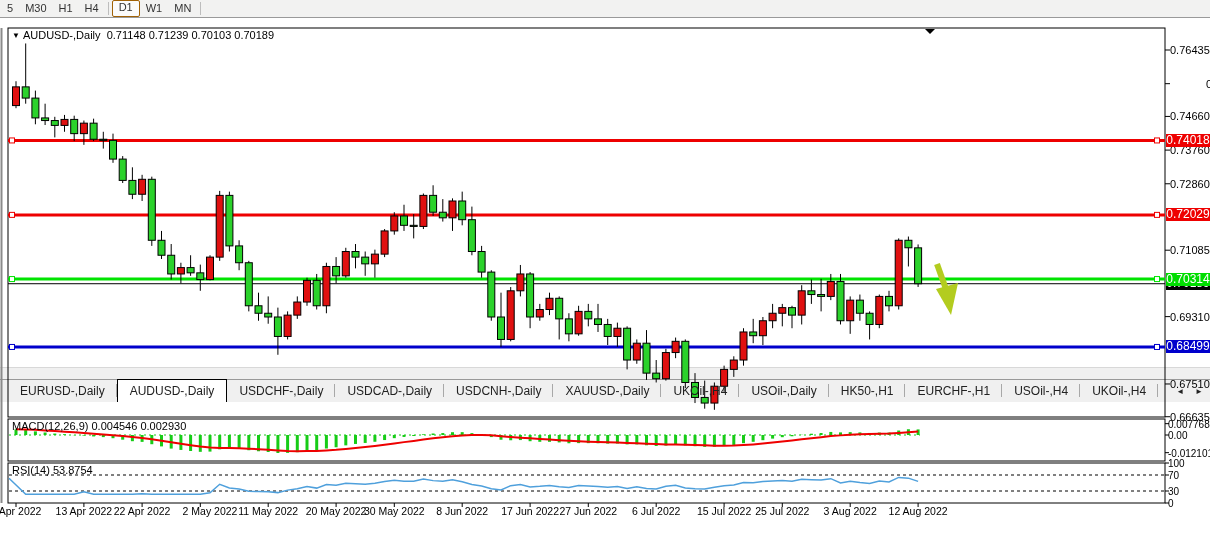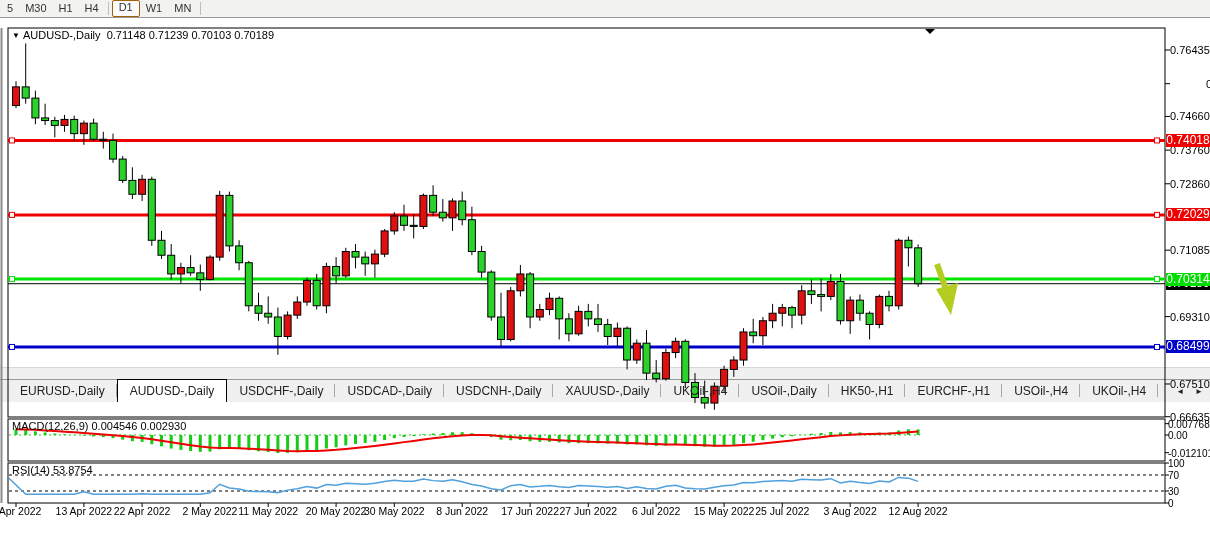--- a/index.html
+++ b/index.html
@@ -617,21 +617,21 @@
       <div class="date-label" style="left: 83.9px;">13 Apr 2022</div>
       <div class="date-label" style="left: 142.1px;">22 Apr 2022</div>
       <div class="date-label" style="left: 210px;">2 May 2022</div>
       <div class="date-label" style="left: 268.2px;">11 May 2022</div>
       <div class="date-label" style="left: 336.1px;">20 May 2022</div>
       <div class="date-label" style="left: 394.3px;">30 May 2022</div>
       <div class="date-label" style="left: 462.2px;">8 Jun 2022</div>
       <div class="date-label" style="left: 530.1px;">17 Jun 2022</div>
       <div class="date-label" style="left: 588.3px;">27 Jun 2022</div>
       <div class="date-label" style="left: 656.2px;">6 Jul 2022</div>
-      <div class="date-label" style="left: 724.1px;">15 May 2022</div>
+      <div class="date-label" style="left: 724.1px;">15 Jul 2022</div>
       <div class="date-label" style="left: 782.3px;">25 Jul 2022</div>
       <div class="date-label" style="left: 850.2px;">3 Aug 2022</div>
       <div class="date-label" style="left: 918.1px;">12 Aug 2022</div>
     </div>
 
   <div class="scroll-strip"></div>
 
   <div class="tabbar" id="tabbar">
       <div class="tab">EURUSD-,Daily</div>
       <div class="tab active">AUDUSD-,Daily</div>

